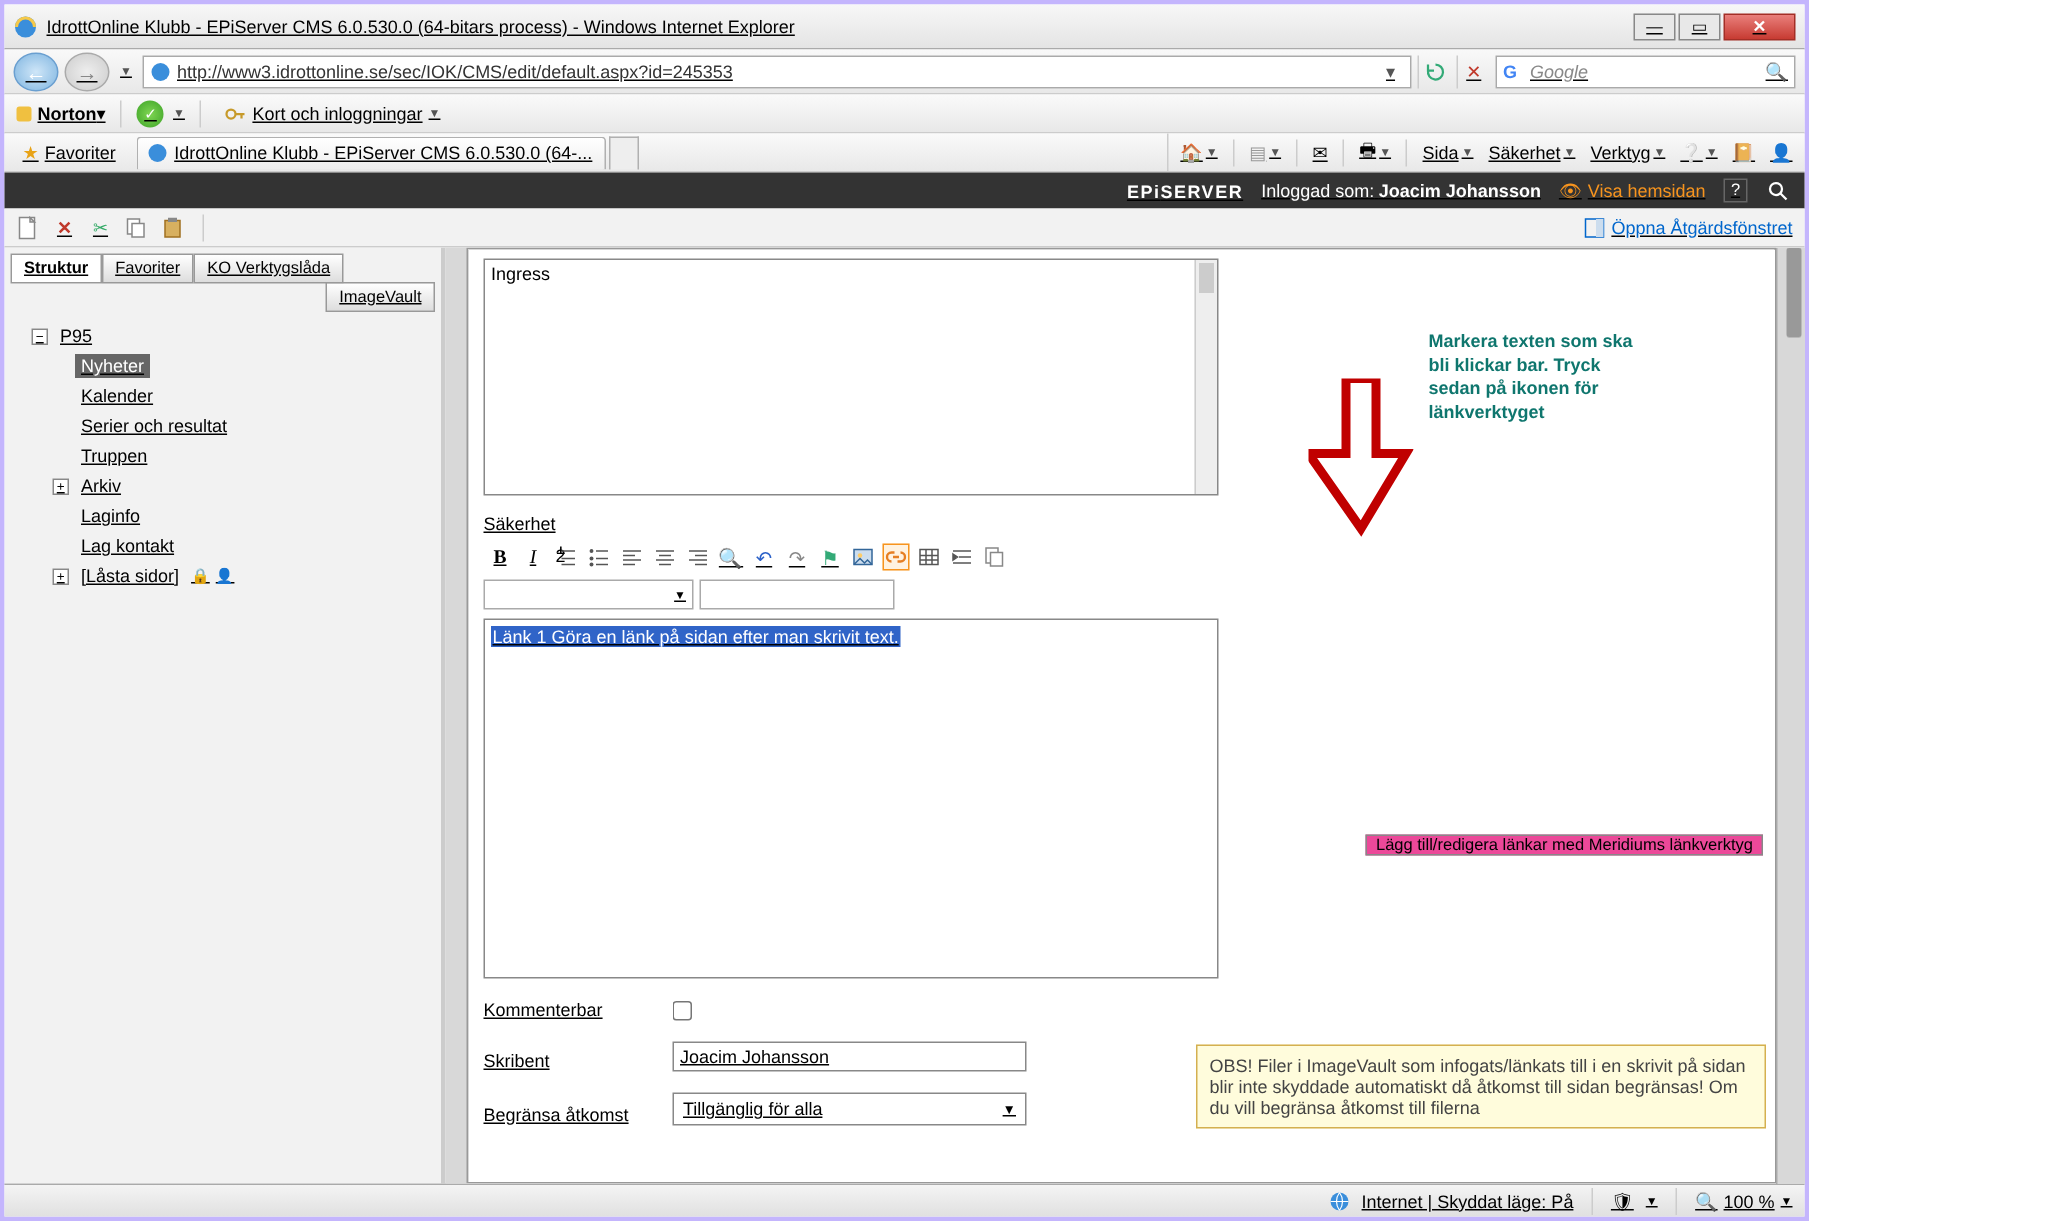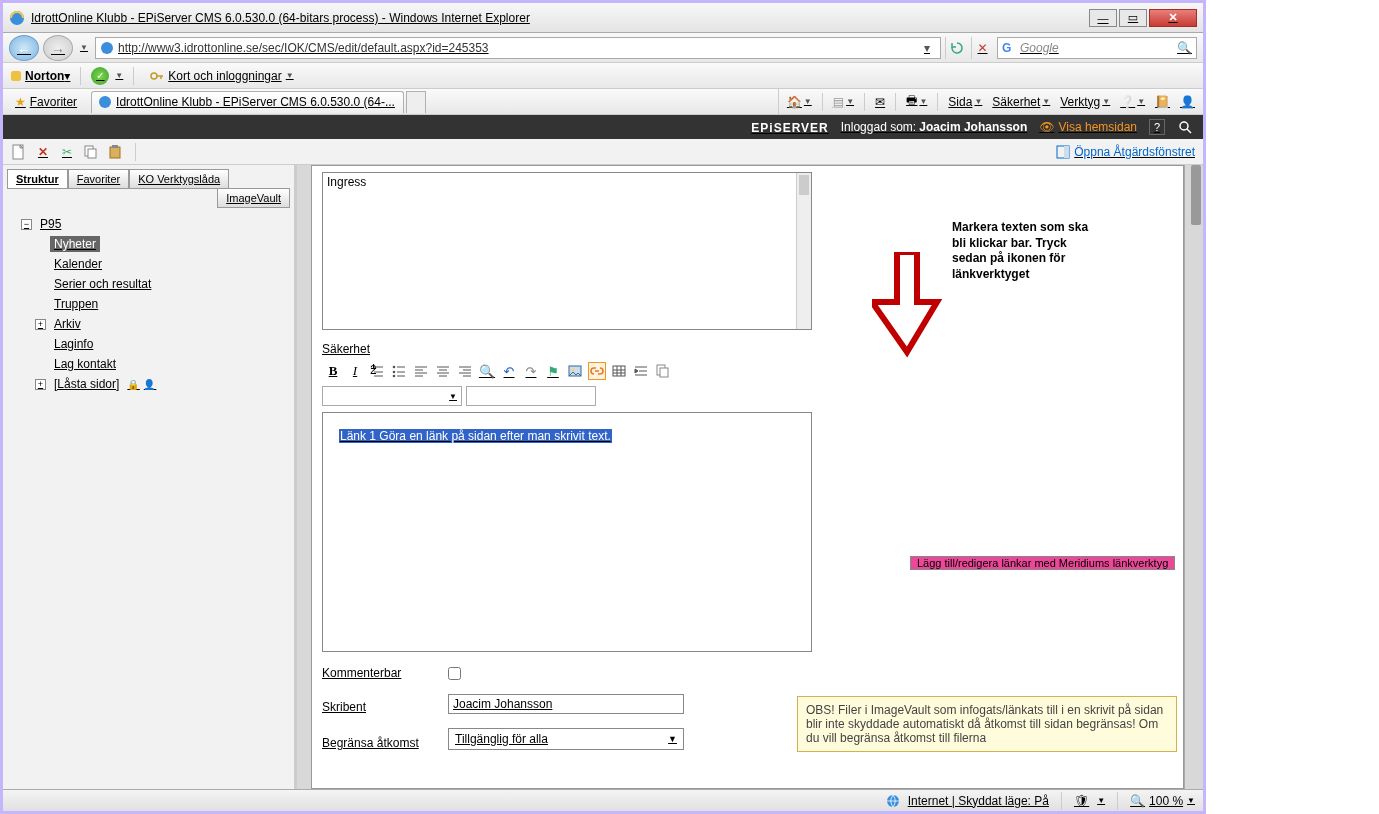--- a/index.html
+++ b/index.html
@@ -83,34 +83,34 @@
 .centerpanel::-webkit-scrollbar { width: 16px; }
 .rightstrip { width: 22px; background: #d8d8d8; border-left: 1px solid #aaa; position: relative; margin-left: auto; }
 .rightstrip .vthumb { position: absolute; top: 0; right: 2px; width: 10px; height: 60px; background: #999; border-radius: 2px; }
 
 .form-area { padding: 6px 10px; position: relative; }
 .ingress-box { width: 490px; height: 158px; border: 1px solid #888; margin-top: 0; position: relative; background: #fff; }
 .ingress-box .lbl { position: absolute; top: 2px; left: 4px; font-size: 12px; }
 .ingress-box .vsb { position: absolute; right: 0; top: 0; width: 15px; height: 100%; background: #eee; border-left: 1px solid #ccc; }
 .ingress-box .vsb .th { position: absolute; top: 2px; left: 2px; right: 2px; height: 20px; background: #ccc; }
 
-.annot-box { position: absolute; left: 640px; top: 54px; width: 240px; color: #000000; font-weight: bold; font-size: 16px; line-height: 1.3; }
+.annot-box { position: absolute; left: 640px; top: 54px; width: 240px; color: #0f766e; font-weight: bold; font-size: 16px; line-height: 1.3; }
 .arrow-box { position: absolute; left: 560px; top: 86px; }
 
 .brod-label { margin-top: 12px; font-size: 12px; }
 .editor-toolbar { margin-top: 4px; display: flex; align-items: center; gap: 4px; padding: 2px; border: 0; }
 .etb { width: 18px; height: 18px; display: flex; align-items: center; justify-content: center; border: 1px solid transparent; font-size: 13px; }
 .etb.bold { font-weight: bold; font-family: "Times New Roman"; }
 .etb.italic { font-style: italic; font-family: "Times New Roman"; }
 .etb.highlighted { border: 1px solid #f7941e; background: #fff2e0; }
 .style-drop { width: 140px; height: 20px; border: 1px solid #aaa; background: #fff; display: flex; align-items: center; justify-content: flex-end; padding: 0 4px; }
 .style-drop2 { width: 130px; height: 20px; border: 1px solid #aaa; background: #fff; margin-left: 4px; }
 .tooltip { position: absolute; left: 598px; top: 390px; background: #ec4899; border: 1px solid #888; padding: 0 6px; font-size: 11px; }
 
-.editor-body { margin-top: 6px; width: 490px; height: 240px; border: 1px solid #888; background: #fff; padding: 16px; }
+.editor-body { margin-top: 6px; width: 490px; height: 240px; border: 1px solid #888; background: #fff; padding: 4px; }
 .sel-text { background: #3064c8; color: #fff; padding: 0 1px; font-size: 12px; }
 
 .field-row { display: flex; align-items: flex-end; margin-top: 14px; }
 .field-row .flabel { width: 126px; font-size: 12px; }
 .field-row input[type=text] { width: 236px; height: 20px; border: 1px solid #888; padding: 0 4px; font-size: 12px; }
 .chk { width: 13px; height: 13px; }
 
 .obs-box { position: absolute; right: 6px; bottom: 4px; width: 380px; background: #fffcdc; border: 1px solid #d4b050; padding: 6px 8px; font-size: 11px; color: #444; }
 
 

